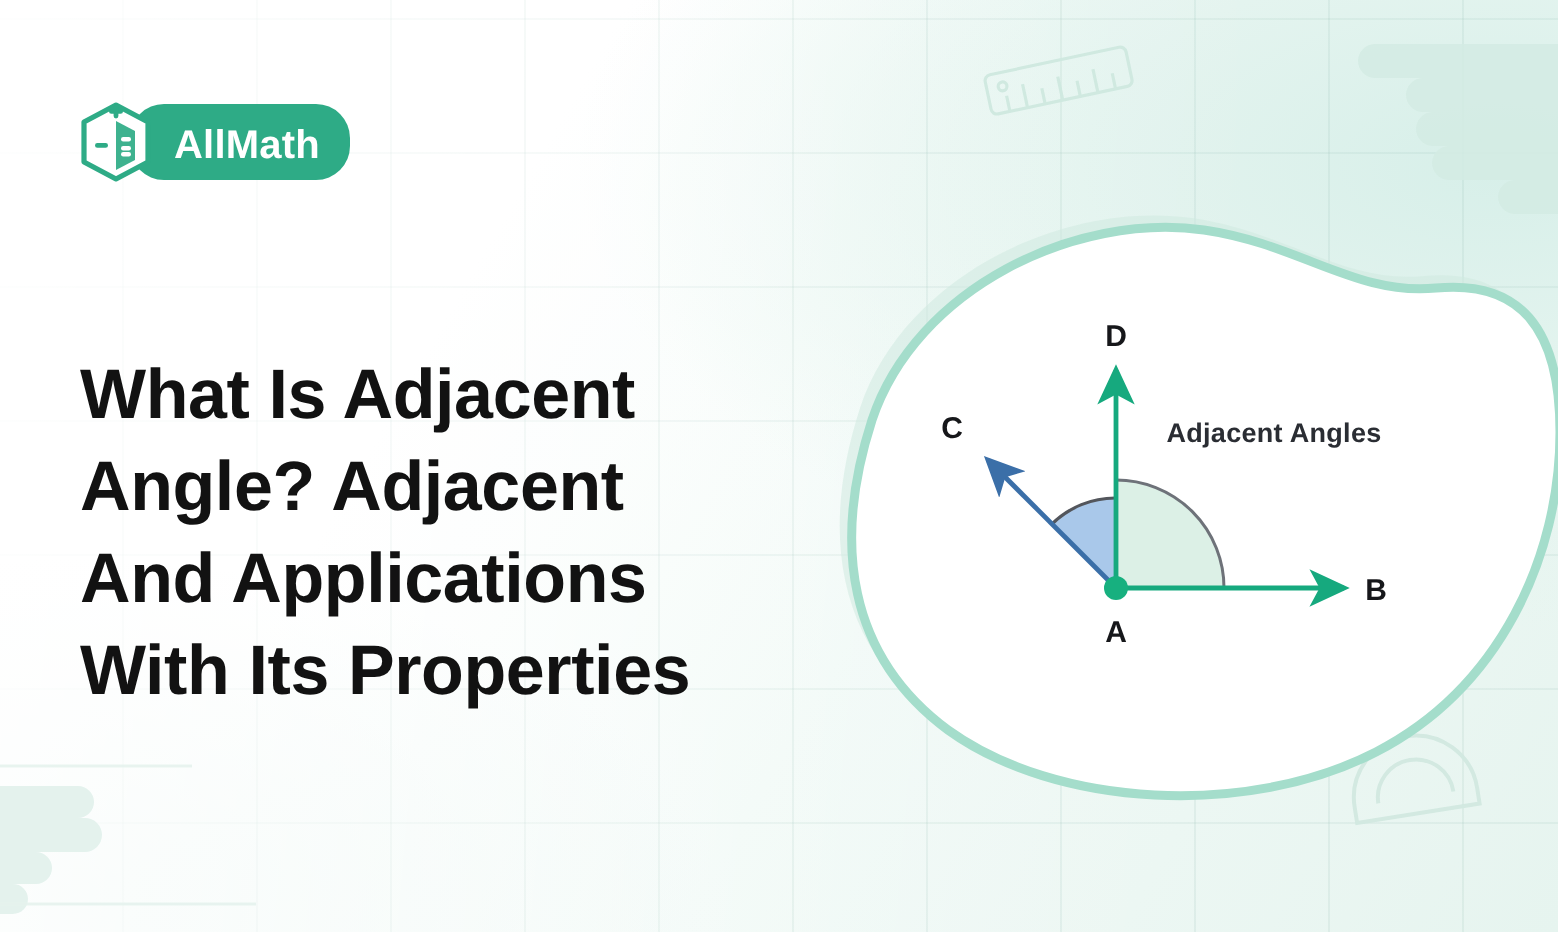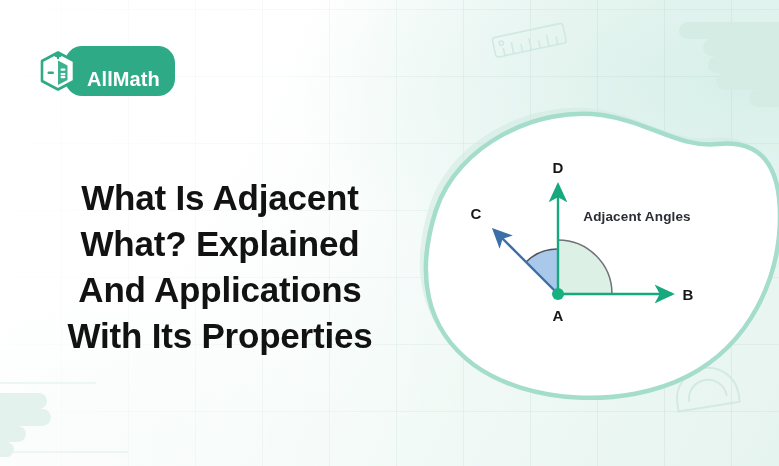--- a/index.html
+++ b/index.html
@@ -60,21 +60,21 @@
   .logo-mark {
     width: 40px;
     height: 42px;
     display: block;
     position: relative;
     z-index: 2;
   }
   .logo-pill {
     margin-left: -13px;
     height: 34px;
-    padding: 16px 15px 0 22px;
+    padding: 4px 15px 0 22px;
     border-radius: 17px;
     background: #2eab86;
     color: #ffffff;
     font-size: 20px;
     font-weight: 700;
     letter-spacing: 0.1px;
     display: flex;
     align-items: center;
     line-height: 1;
   }
@@ -84,21 +84,21 @@
     position: absolute;
     left: 40px;
     top: 152px;
     width: 360px;
     font-size: 35px;
     line-height: 1.31;
     font-weight: 700;
     color: #121212;
     letter-spacing: -0.2px;
   }
-  .headline .ln { display: block; white-space: nowrap; text-align: center; }
+  .headline .ln { display: block; white-space: nowrap; }
 
   
   .figure {
     position: absolute;
     left: 388px;
     top: 82px;
     width: 391px;
     height: 330px;
   }
   .figure svg { display: block; }
@@ -208,21 +208,21 @@
       <rect x="22.5" y="26" width="5" height="2.2" rx="1.1" fill="#ffffff"></rect>
       <rect x="9.5" y="21.5" width="6.5" height="2.4" rx="1.2" fill="#2eab86"></rect>
       <rect x="16.5" y="4.5" width="7" height="2.4" rx="1.2" fill="#2eab86"></rect>
       <rect x="18.8" y="2.2" width="2.4" height="7" rx="1.2" fill="#2eab86"></rect>
     </svg>
     <div class="logo-pill">AllMath</div>
   </div>
 
   <h1 class="headline">
     <span class="ln">What Is Adjacent</span>
-    <span class="ln">What? Explained</span>
+    <span class="ln">Angle? Adjacent</span>
     <span class="ln">And Applications</span>
     <span class="ln">With Its Properties</span>
   </h1>
 
   <div class="figure">
     <svg width="391" height="330" viewBox="0 0 391 330">
       <defs>
         <marker id="arrGreen" markerWidth="9" markerHeight="9" refX="7.2" refY="4.5" orient="auto">
           <path d="M0,0.6 L8.4,4.5 L0,8.4 L2.1,4.5 Z" fill="#16a97e"></path>
         </marker>

